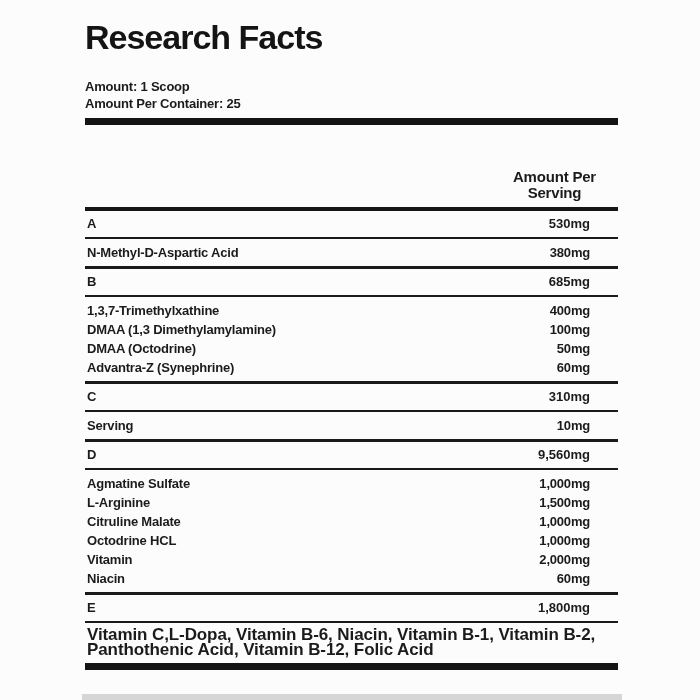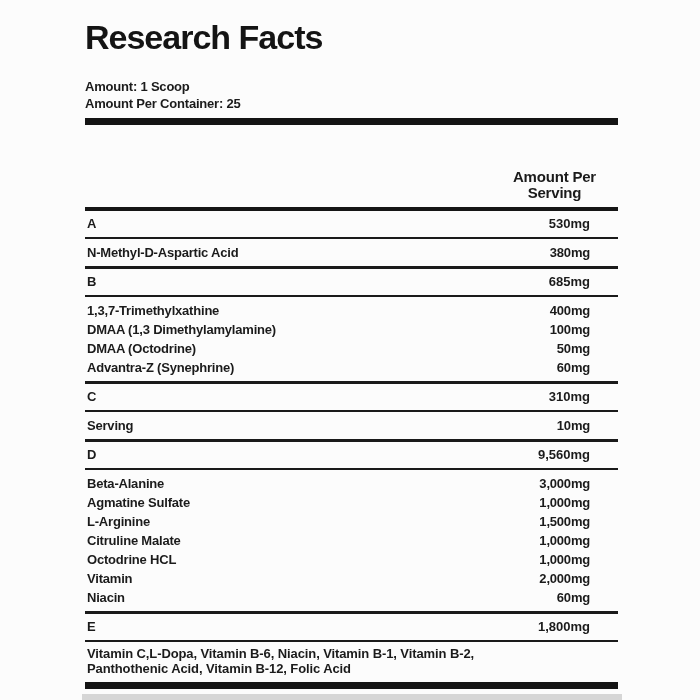--- a/index.html
+++ b/index.html
@@ -74,21 +74,21 @@
     display: flex;
     justify-content: space-between;
     font-size: 13px;
     line-height: 19px;
     letter-spacing: -0.2px;
   }
   .nm { padding-left: 2px; }
   .amt { padding-right: 28px; }
   .footnote {
     padding: 4px 0 6px 2px;
-    font-size: 13px;
+    font-size: 17px;
     line-height: 15px;
     letter-spacing: -0.1px;
   }
   .bottom-bar {
     position: absolute;
     left: 82px;
     top: 694px;
     width: 540px;
     height: 8px;
     background: #d6d6d6;
@@ -156,24 +156,20 @@
           <span class="nm">Serving</span>
           <span class="amt">10mg</span>
         </div>
       </div>
       <div class="letter-row">
         <span class="nm">D</span>
         <span class="amt">9,560mg</span>
       </div>
       <div class="group">
         <div class="ing-row">
-          <span class="nm">Beta-Alanine</span>
-          <span class="amt">3,000mg</span>
-        </div>
-        <div class="ing-row">
           <span class="nm">Agmatine Sulfate</span>
           <span class="amt">1,000mg</span>
         </div>
         <div class="ing-row">
           <span class="nm">L-Arginine</span>
           <span class="amt">1,500mg</span>
         </div>
         <div class="ing-row">
           <span class="nm">Citruline Malate</span>
           <span class="amt">1,000mg</span>

